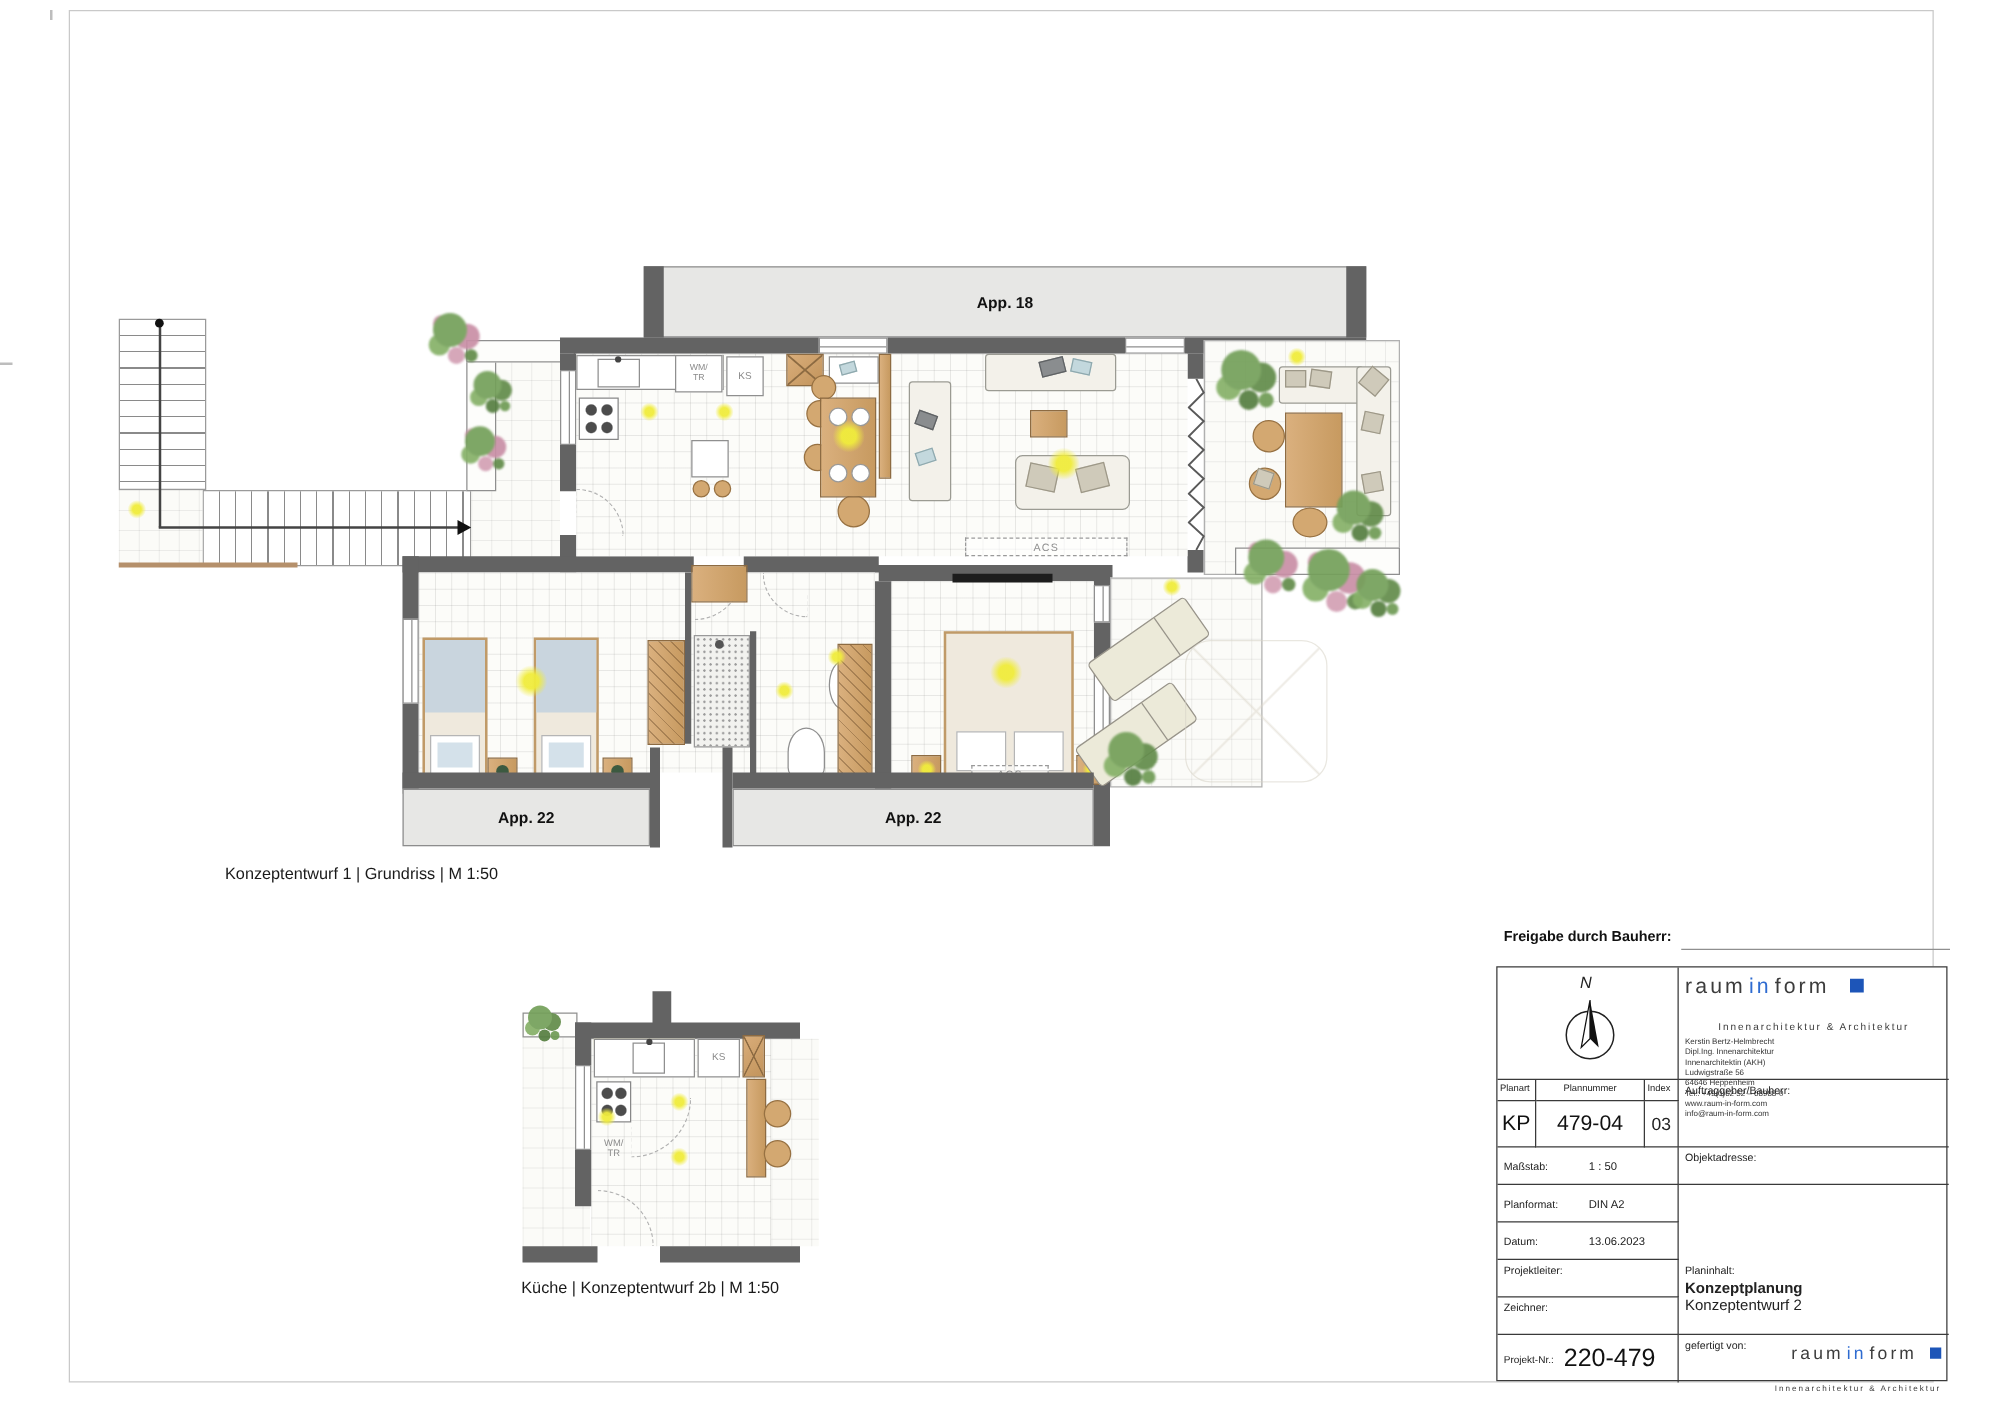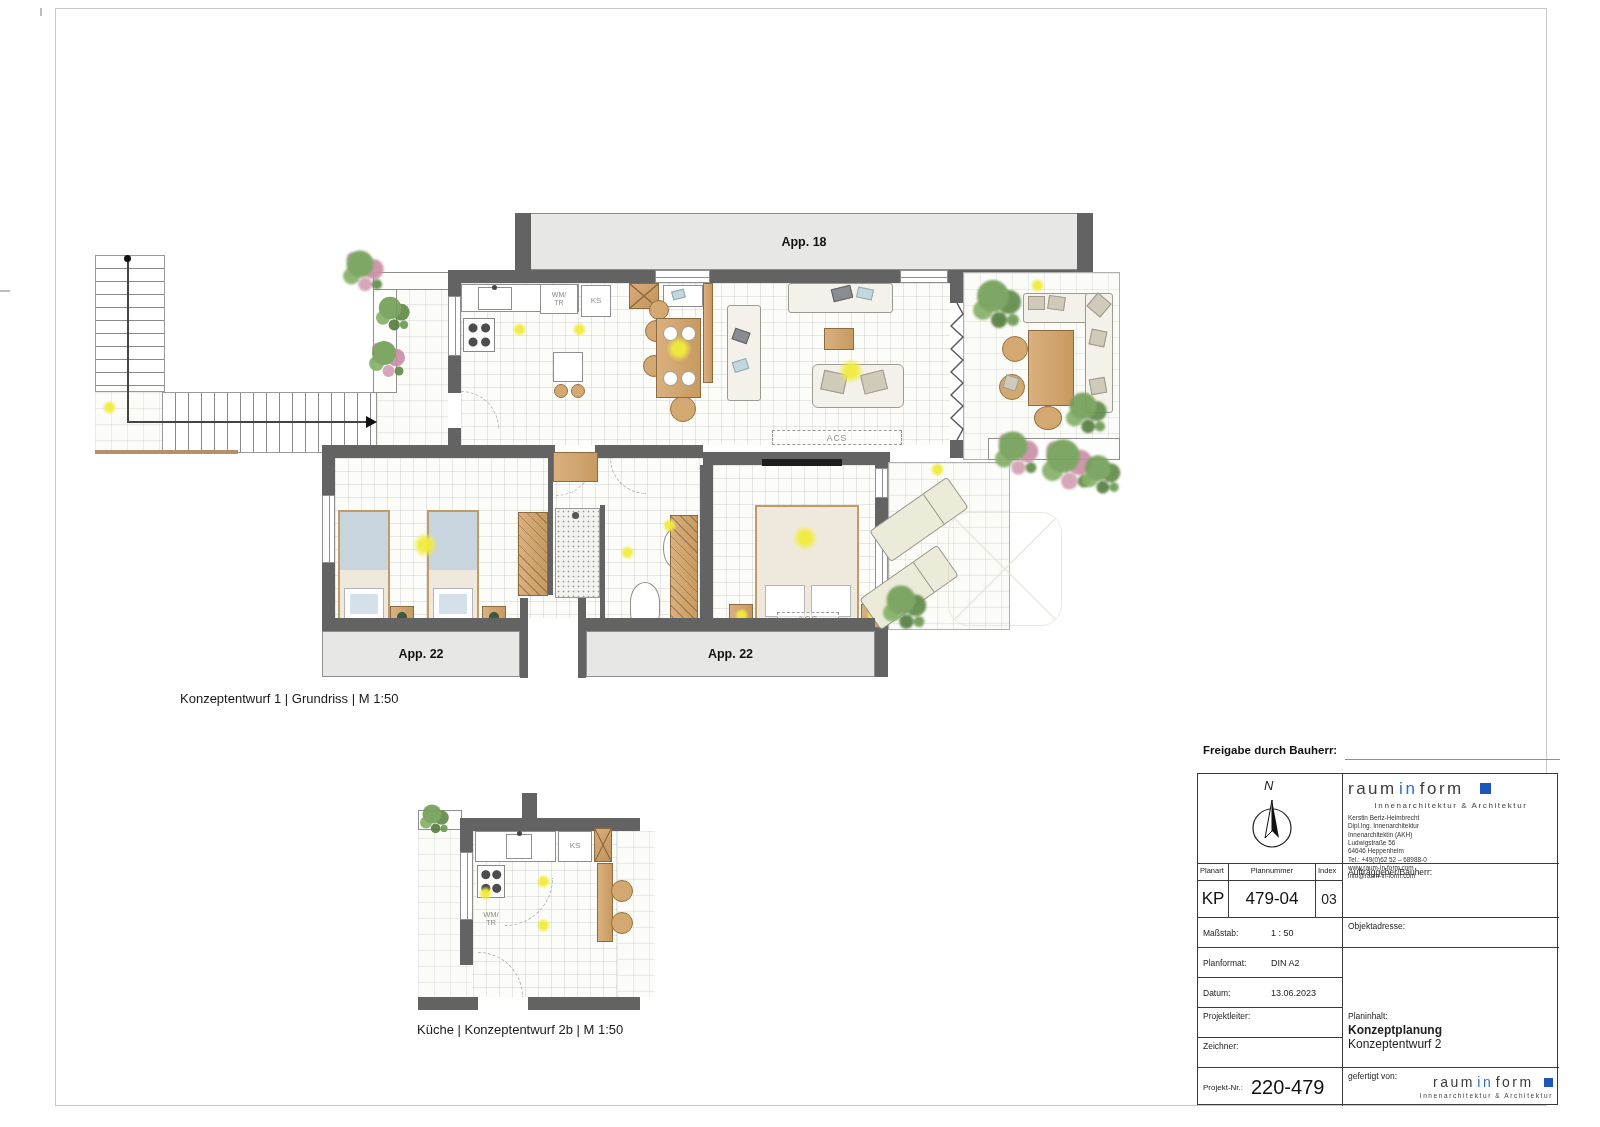--- a/index.html
+++ b/index.html
@@ -78,21 +78,21 @@
   .tb{position:absolute;left:1197px;top:773px;width:361px;height:332px;border:1.5px solid #3a3a3a;box-sizing:border-box;background:#fff;}
   .tbc{position:absolute;box-sizing:border-box;font-size:8.5px;color:#222;padding:3px 5px;}
   .br{border-right:1px solid #3a3a3a;}
   .bb{border-bottom:1px solid #3a3a3a;}
   .tbc .lbl{font-size:8.5px;color:#222;}
   .bigval{font-size:17px;color:#111;}
   .logo-line{white-space:nowrap;}
   .logo-w{font-size:17px;letter-spacing:2.5px;color:#3c3c3c;}
   .logo-in{color:#2e6bd0;}
   .logo-sq{display:inline-block;width:11px;height:11px;background:#1d55b8;margin-left:14px;}
-  .logo-sub{font-size:8px;letter-spacing:1.6px;color:#3c3c3c;margin-top:2px;}
+  .logo-sub{font-size:8px;letter-spacing:1.6px;color:#3c3c3c;margin-top:18px;}
   .addr{font-size:6.4px;line-height:1.3;color:#333;margin-top:4px;}
   .freigabe{position:absolute;left:1203px;top:744px;font-size:11.5px;font-weight:bold;color:#111;}
   .fline{position:absolute;left:1345px;top:759px;width:215px;height:1px;background:#8f8f8f;}
   .northN{position:absolute;font-style:italic;font-size:13px;color:#222;}
 </style>
 </head>
 <body>
 
 <div class="sheet">
   <div class="frame"></div>

